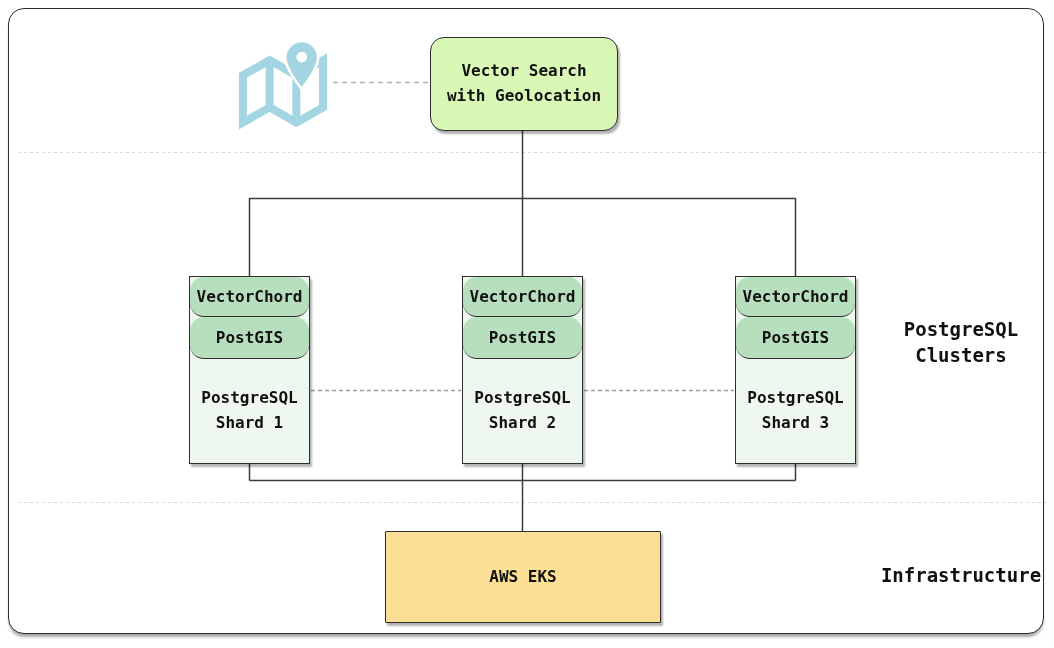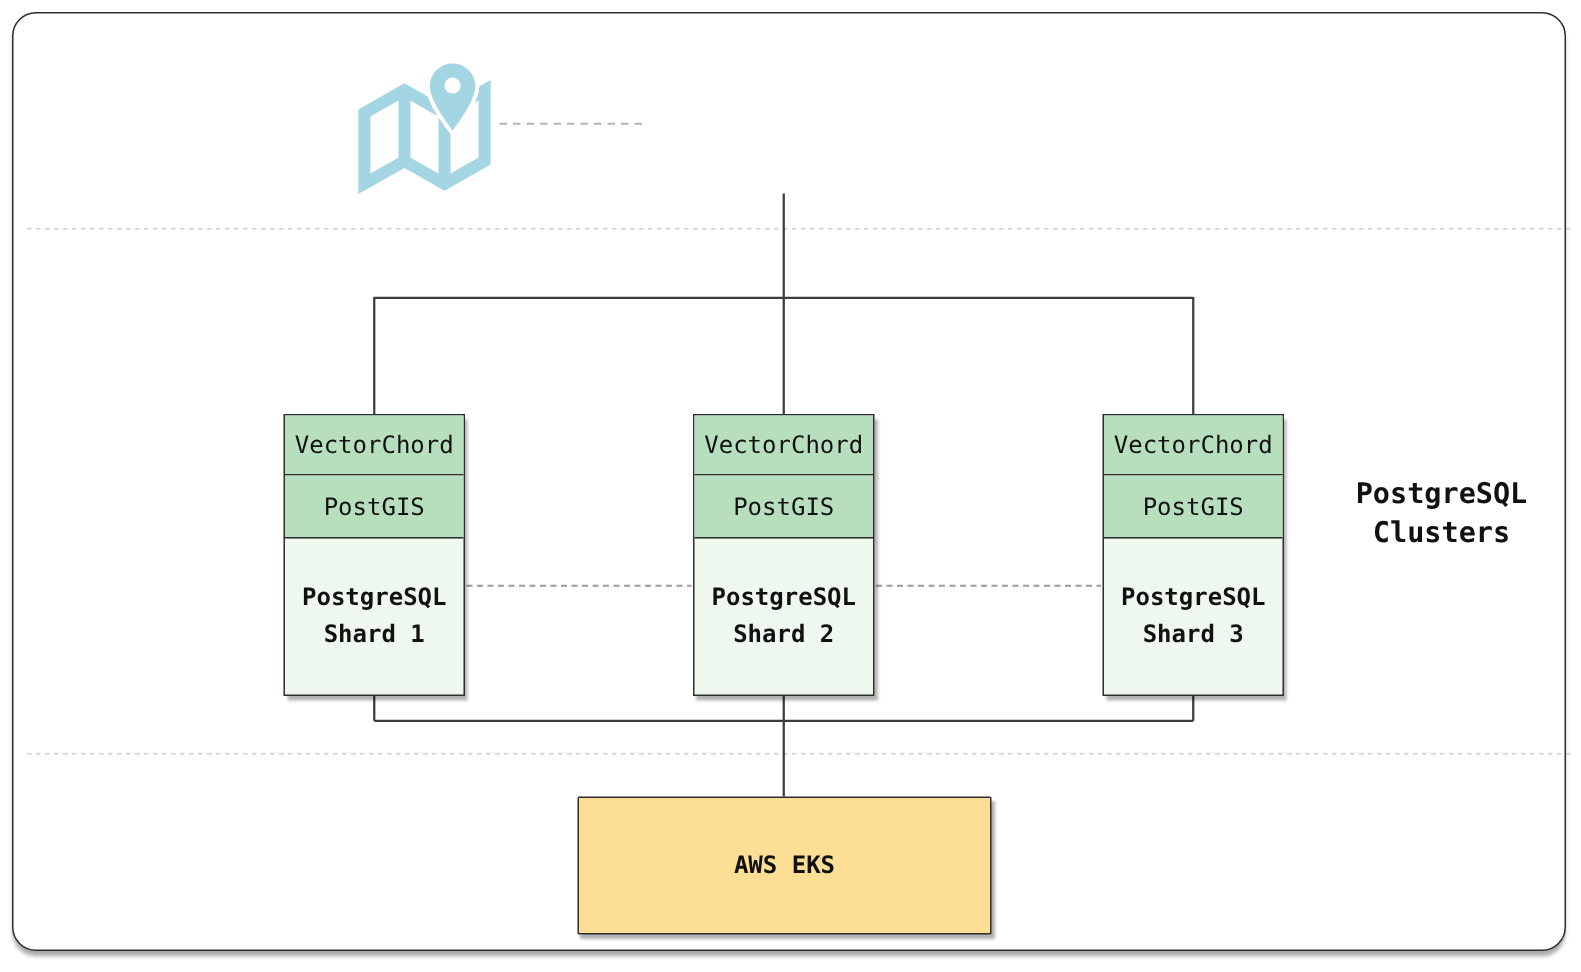--- a/index.html
+++ b/index.html
@@ -43,21 +43,21 @@
   .shard{
     position:absolute;top:267px;width:121px;height:188px;
     border:1.6px solid var(--border);background:var(--shard-body-fill);
     display:flex;flex-direction:column;box-sizing:border-box;
     box-shadow:2px 3px 2px rgba(0,0,0,0.30);
   }
   .shard.s1{left:180px;} .shard.s2{left:453px;} .shard.s3{left:726px;}
   .shard .layer{
     height:39px;flex:0 0 auto;display:flex;align-items:center;justify-content:center;
     background:var(--shard-header-fill);border-bottom:1.4px solid var(--border);
-    font-weight:normal;font-size:16px;
+    font-weight:bold;font-size:16px;border-radius:14px;
   }
   .shard .layer.l2{height:41px;}
   .shard .body{
     flex:1;display:flex;align-items:center;justify-content:center;text-align:center;
     font-weight:bold;font-size:16px;line-height:1.55;white-space:pre-line;
   }
   .band-label{
     position:absolute;left:858px;width:188px;text-align:center;
     font-weight:bold;font-size:19px;line-height:26px;white-space:pre-line;
   }
@@ -99,20 +99,22 @@
         <g stroke="var(--icon-blue)" stroke-width="9" fill="none" stroke-linejoin="miter">
           <path d="M 10 38 L 40 21 L 70 38 L 100 21 L 100 74 L 70 91 L 40 74 L 10 91 Z"></path>
           <path d="M 40 21 L 40 74"></path>
           <path d="M 70 38 L 70 91"></path>
         </g>
         <path d="M 76 1 C 66.6 1 59 8.6 59 18 C 59 30 76 51 76 51 C 76 51 93 30 93 18 C 93 8.6 85.4 1 76 1 Z" fill="var(--icon-blue)" stroke="#ffffff" stroke-width="6" paint-order="stroke"></path>
         <circle cx="76" cy="17.5" r="6" fill="#ffffff"></circle>
       </svg>
     </div>
 
+    <div class="node client">Vector Search
+with Geolocation</div>
 
     <div class="shard s1">
       <div class="layer l1">VectorChord</div>
       <div class="layer l2">PostGIS</div>
       <div class="body">PostgreSQL
 Shard 1</div>
     </div>
     <div class="shard s2">
       <div class="layer l1">VectorChord</div>
       <div class="layer l2">PostGIS</div>
@@ -122,15 +124,16 @@
     <div class="shard s3">
       <div class="layer l1">VectorChord</div>
       <div class="layer l2">PostGIS</div>
       <div class="body">PostgreSQL
 Shard 3</div>
     </div>
     <div class="band-label b2">PostgreSQL
 Clusters</div>
 
     <div class="node infra">AWS EKS</div>
+    <div class="band-label b3">Infrastructure</div>
 
   </div>
 </div>
 
 </body></html>

